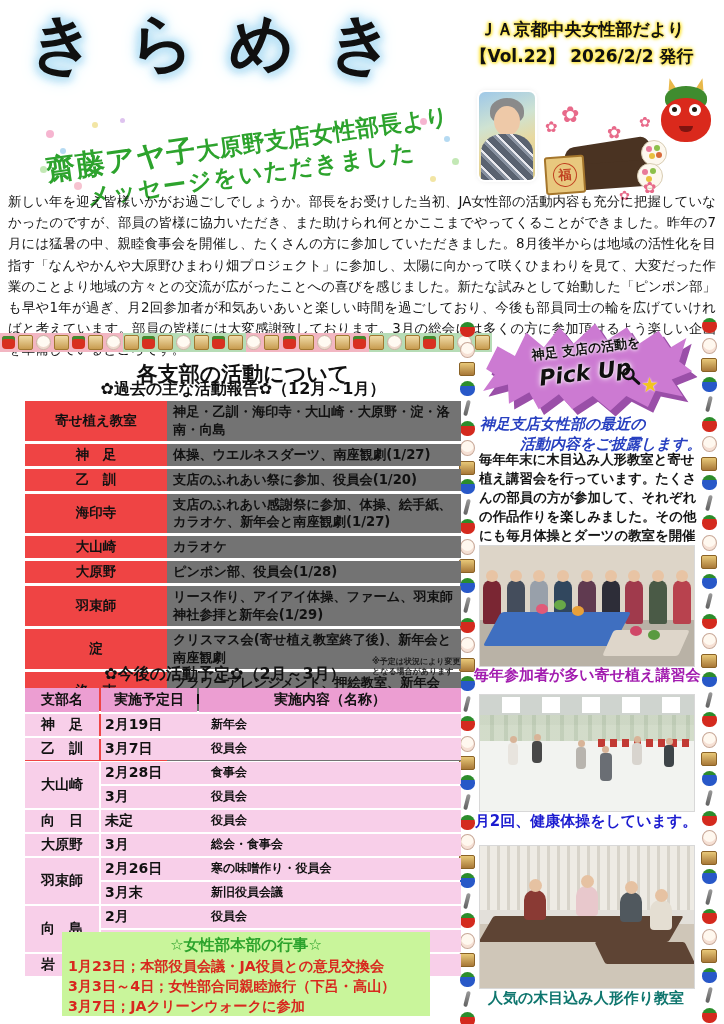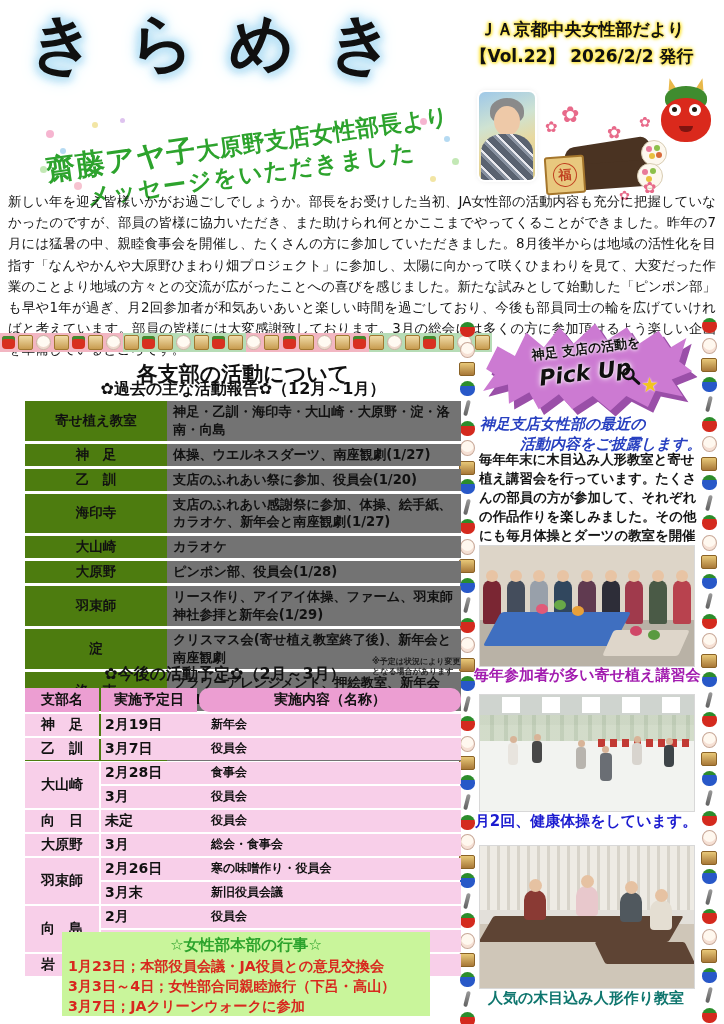--- a/index.html
+++ b/index.html
@@ -69,30 +69,30 @@
   .di.box-d{width:14px;height:12px;border-radius:2px;background:linear-gradient(180deg,#e8c878,#a87838);border:1px solid #8a6226;}
   .di.doll-blue{width:15px;height:15px;border-radius:50% 50% 45% 45%;
                background:linear-gradient(180deg,#2c8c2c 0 30%,#2858c8 30%);}
   .di.flute{width:4px;height:16px;background:linear-gradient(180deg,#9a9a9a,#606060);border-radius:2px;transform:rotate(14deg);}
 
   
   .sec-title{position:absolute;left:25px;top:352px;width:436px;text-align:center;font-size:21px;font-weight:bold;margin-top:8px;}
   .sub1{position:absolute;left:25px;top:379px;width:436px;text-align:center;font-size:16px;font-weight:bold;}
   .tbl1{position:absolute;left:25px;top:401px;width:436px;}
   .t1row{display:flex;margin-bottom:3px;}
-  .t1row .lab{width:138px;background:#4d7c0f;font-weight:bold;text-align:left;font-size:13.5px;
+  .t1row .lab{width:138px;background:#ef4444;font-weight:bold;text-align:left;font-size:13.5px;
               display:flex;align-items:center;justify-content:center;padding:2px 2px;}
   .t1row .val{flex:1;background:#737373;font-weight:bold;font-size:13.2px;line-height:1.35;
               display:flex;align-items:center;padding:2px 6px;}
   .sub2{position:absolute;left:25px;top:664px;width:400px;text-align:center;font-size:16px;font-weight:bold;}
   .note{position:absolute;left:372px;top:657px;width:94px;font-size:8px;line-height:1.3;font-weight:bold;color:#222;}
   .tbl2{position:absolute;left:25px;top:688px;width:436px;}
   .t2head{display:flex;margin-bottom:2px;}
   .t2head div{background:#ec9ed2;font-weight:bold;font-size:14px;text-align:center;padding:3px 0;}
-  .c-name{width:74px;}.c-date{width:96px;margin-left:2px;}.c-cont{flex:1;margin-left:2px;border-radius:10px;}
+  .c-name{width:74px;}.c-date{width:96px;margin-left:2px;}.c-cont{flex:1;margin-left:2px;}
   .t2grp{display:flex;margin-bottom:2px;}
   .t2grp .gname{width:74px;background:#f8cfe9;font-weight:bold;font-size:14px;display:flex;align-items:center;justify-content:center;}
   .t2grp .gentries{flex:1;margin-left:2px;display:flex;flex-direction:column;gap:2px;}
   .t2e{display:flex;background:#f8cfe9;}
   .t2e .d{width:94px;font-weight:bold;font-size:14px;padding:2px 0 2px 4px;}
   .t2e .c{flex:1;font-weight:bold;font-size:12px;padding:2px 0 2px 12px;}
   .hq{position:absolute;left:62px;top:932px;width:356px;height:78px;background:#c9f59b;padding:3px 6px;}
   .hq .hqt{text-align:center;color:#2ca32c;font-weight:bold;font-size:15.5px;}
   .hq .hqi{color:#d8281e;font-weight:bold;font-size:14.2px;line-height:1.42;}
 

